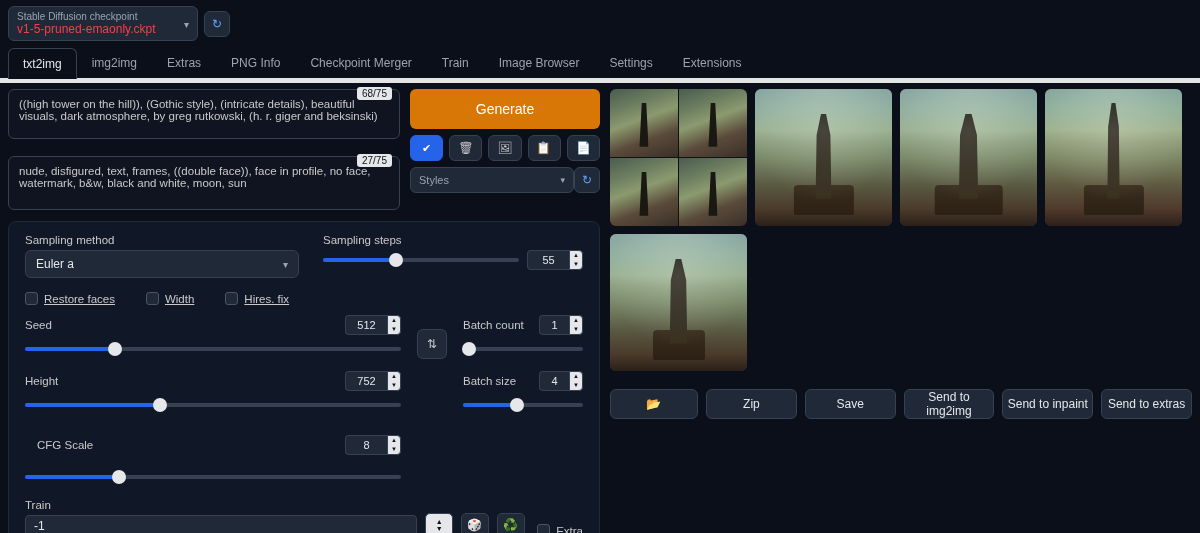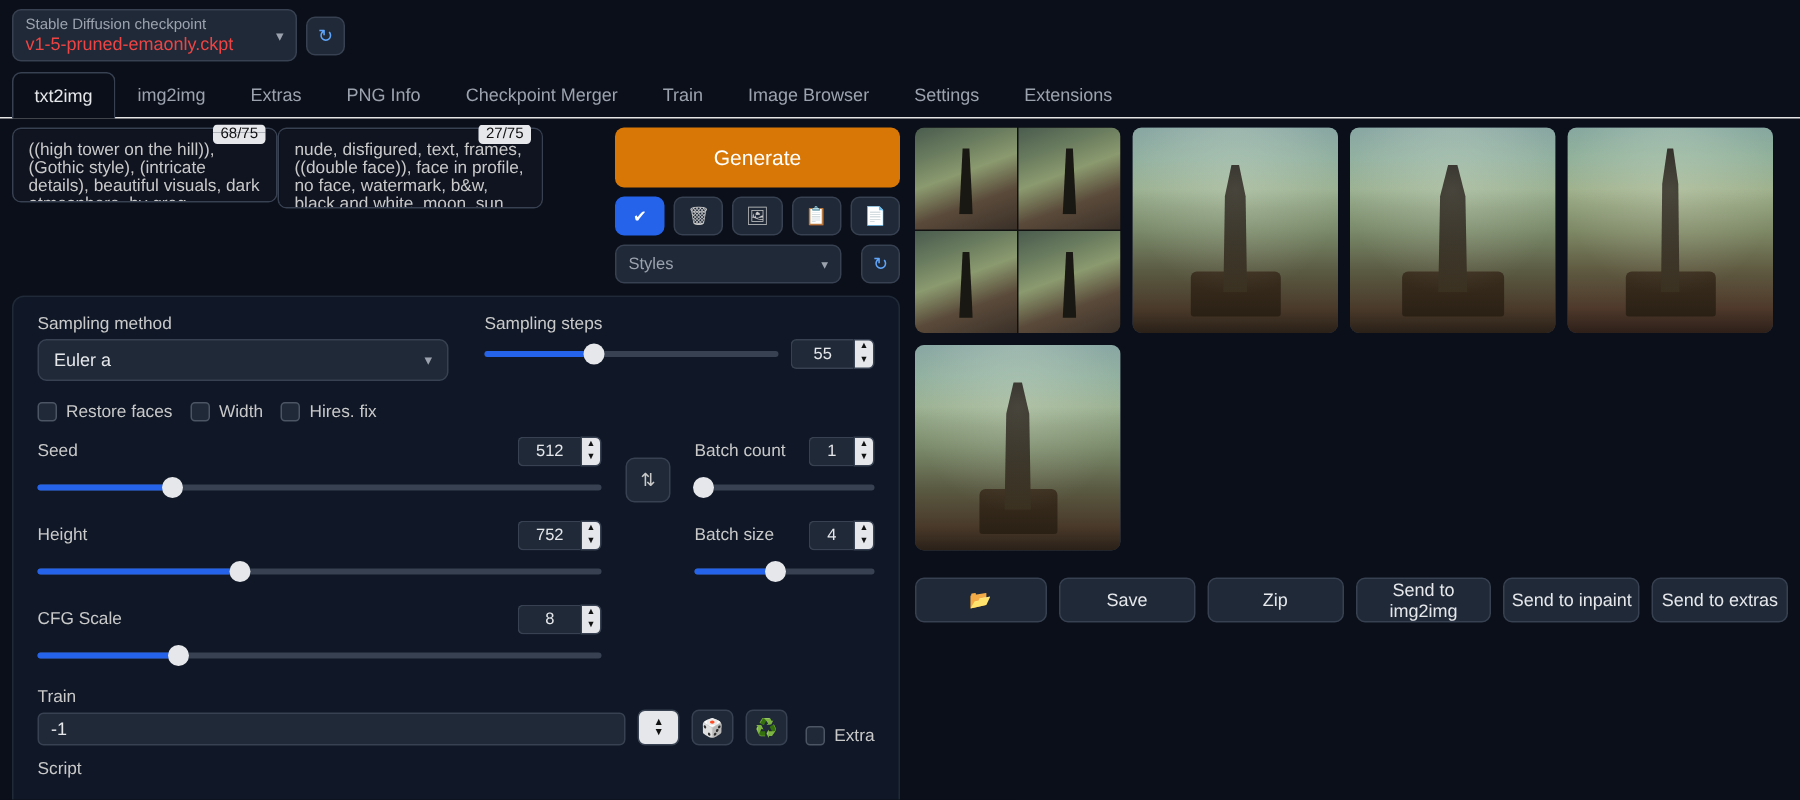--- a/index.html
+++ b/index.html
@@ -7,47 +7,47 @@
   
   
   .checkpoint-row { display: flex; align-items: center; gap: 6px; padding: 6px 8px; }
   .checkpoint-box { background: #1f2937; border: 1px solid #374151; border-radius: 6px; padding: 4px 24px 4px 8px; min-width: 190px; position: relative; }
   .checkpoint-box .lbl { font-size: 10px; color: #9ca3af; }
   .checkpoint-box .val { font-size: 12px; color: #ef4444; }
   .checkpoint-box .chev { position: absolute; right: 8px; top: 50%; transform: translateY(-50%); font-size: 10px; color: #9ca3af; }
   .sq-btn { background: #1f2937; border: 1px solid #374151; width: 26px; height: 26px; border-radius: 6px; display: inline-flex; align-items: center; justify-content: center; color: #60a5fa; cursor: pointer; font-size: 12px; }
   
   
-  .tabs { display: flex; gap: 0; border-bottom: 1px solid #e5e5e5; padding-left: 8px; }
+  .tabs { display: flex; gap: 0; border-bottom: 5px solid #e5e5e5; padding-left: 8px; }
   .tab { padding: 8px 14px; font-size: 12px; color: #9ca3af; cursor: pointer; border: 1px solid transparent; border-bottom: none; border-radius: 6px 6px 0 0; }
   .tab.active { color: #e5e7eb; border-color: #374151; background: #0b0f19; position: relative; top: 1px; }
   
   
   .main { display: flex; gap: 10px; padding: 6px 8px; }
   .left { flex: 1; min-width: 0; }
   .right { width: 582px; flex-shrink: 0; }
   
   
   .prompt-row { display: flex; gap: 10px; }
-  .prompts { flex: 1; display: flex; flex-direction: row; gap: 0; }
+  .prompts { flex: 1; display: flex; flex-direction: column; gap: 14px; }
   .prompt-box { position: relative; }
   .prompt-box textarea {
     width: 100%; background: #0f1420; border: 1px solid #374151; border-radius: 6px;
     padding: 8px 10px; color: #c9c9c9; font-size: 11.5px; resize: none; font-family: inherit;
   }
   .prompt-box textarea.pos { height: 50px; }
   .prompt-box textarea.neg { height: 54px; }
   .token-badge { position: absolute; right: 8px; top: -2px; background: #e5e7eb; color: #111; font-size: 10px; padding: 1px 5px; border-radius: 3px; }
   
   .gen-col { width: 190px; display: flex; flex-direction: column; gap: 6px; }
   .gen-btn { background: #d97706; color: #fff; border: none; border-radius: 6px; height: 40px; font-size: 14px; font-weight: 500; cursor: pointer; }
   .mini-btn-row { display: flex; gap: 6px; }
   .mini-btn { flex: 1; height: 26px; background: #1f2937; border: 1px solid #374151; border-radius: 6px; display: flex; align-items: center; justify-content: center; cursor: pointer; }
   .mini-btn.blue-chk { background: #2563eb; border-color: #2563eb; color: #fff; font-size: 11px; }
-  .styles-row { display: flex; gap: 13px; align-items: flex-start; }
+  .styles-row { display: flex; gap: 0; align-items: flex-start; }
   .styles-select { flex: 1; background: #1f2937; border: 1px solid #374151; border-radius: 6px; padding: 6px 8px; font-size: 11px; color: #9ca3af; position: relative; }
   .styles-select .chev { position: absolute; right: 8px; top: 50%; transform: translateY(-50%); font-size: 9px; }
   
   
   .panel { background: #101827; border: 1px solid #1f2937; border-radius: 8px; padding: 12px 16px 16px; margin-top: 8px; }
   .row2 { display: flex; gap: 24px; }
   .col-samp1 { flex: 1; }
   .col-samp2 { width: 260px; }
   .field-label { font-size: 11.5px; color: #c9c9c9; margin-bottom: 4px; display: block; }
   .select-box { background: #1f2937; border: 1px solid #374151; border-radius: 6px; padding: 6px 10px; color: #e5e7eb; font-size: 12px; position: relative; cursor: pointer; }
@@ -56,21 +56,21 @@
   .slider-row { display: flex; align-items: center; gap: 8px; }
   .slider-wrap { flex: 1; position: relative; height: 20px; display: flex; align-items: center; }
   .track { position: absolute; left: 0; right: 0; height: 4px; background: #374151; border-radius: 2px; }
   .track-fill { position: absolute; left: 0; height: 4px; background: #2563eb; border-radius: 2px; }
   .thumb { position: absolute; width: 14px; height: 14px; background: #e5e7eb; border-radius: 50%; transform: translateX(-50%); cursor: pointer; }
   .num-input { display: flex; }
   .num-input input { width: 42px; background: #1f2937; border: 1px solid #374151; border-right: none; border-radius: 4px 0 0 4px; color: #e5e7eb; text-align: center; font-size: 11px; height: 20px; }
   .num-input .stepper { width: 14px; background: #e5e7eb; border: 1px solid #374151; border-radius: 0 4px 4px 0; display: flex; flex-direction: column; }
   .num-input .stepper span { flex: 1; font-size: 6px; color: #111; text-align: center; line-height: 8px; cursor: pointer; }
   
-  .check-row { display: flex; gap: 12px; margin: 14px 0 10px; }
+  .check-row { display: flex; gap: 31px; margin: 14px 0 10px; text-decoration: underline; }
   .chk { display: flex; align-items: center; gap: 6px; font-size: 11.5px; color: #c9c9c9; }
   .chk .box { width: 13px; height: 13px; background: #1f2937; border: 1px solid #4b5563; border-radius: 3px; }
   
   .dims-row { display: flex; gap: 14px; align-items: flex-start; }
   .dims-left { flex: 1; display: flex; flex-direction: column; gap: 12px; }
   .swap-col { width: 34px; display: flex; align-items: center; justify-content: center; padding-top: 14px; }
   .swap-btn { width: 30px; height: 30px; background: #1f2937; border: 1px solid #374151; border-radius: 6px; display: flex; align-items: center; justify-content: center; color: #c9c9c9; cursor: pointer; }
   .batch-col { width: 120px; display: flex; flex-direction: column; gap: 12px; }
   
   .seed-row { display: flex; align-items: flex-end; gap: 8px; margin-top: 12px; }
@@ -253,21 +253,21 @@
                 </div>
             </div>
             <div class="slider-wrap" style="margin-top:4px">
               <div class="track"></div>
                 <div class="track-fill" style="width:36%"></div>
                 <div class="thumb" style="left:36%"></div>
             </div>
           </div>
           <div>
             <div style="display:flex;justify-content:space-between;align-items:center">
-              <span class="field-label" style="margin:0">CFG Scale</span>
+              <span class="field-label" style="margin:12px">CFG Scale</span>
               <div class="num-input">
                   <input value="8" style="">
                   <div class="stepper">
                     <span>▲</span>
                     <span>▼</span>
                   </div>
                 </div>
             </div>
             <div class="slider-wrap" style="margin-top:4px">
               <div class="track"></div>
@@ -379,20 +379,20 @@
           <div class="tower-base" style="width:38%"></div>
           <div class="tower-spire" style="width:20%"></div>
           <div class="haze"></div>
       </div>
     </div>
 
     <div class="out-actions">
       <button class="act-btn folder">
           <span>📂</span>
         </button>
+      <button class="act-btn">Zip</button>
       <button class="act-btn">Save</button>
-      <button class="act-btn">Zip</button>
       <button class="act-btn">Send to img2img</button>
       <button class="act-btn">Send to inpaint</button>
       <button class="act-btn">Send to extras</button>
     </div>
   </div>
 </div>
 
 </body></html>

